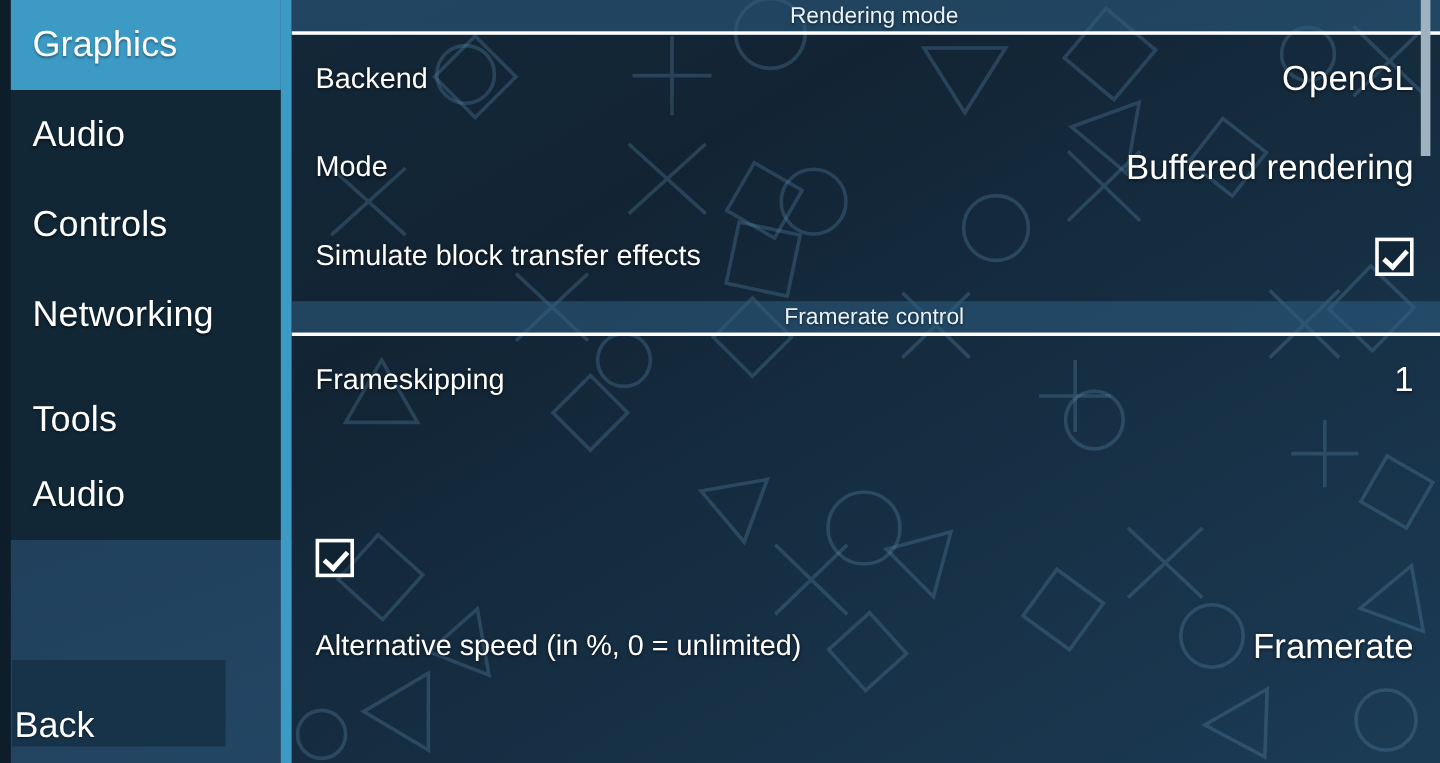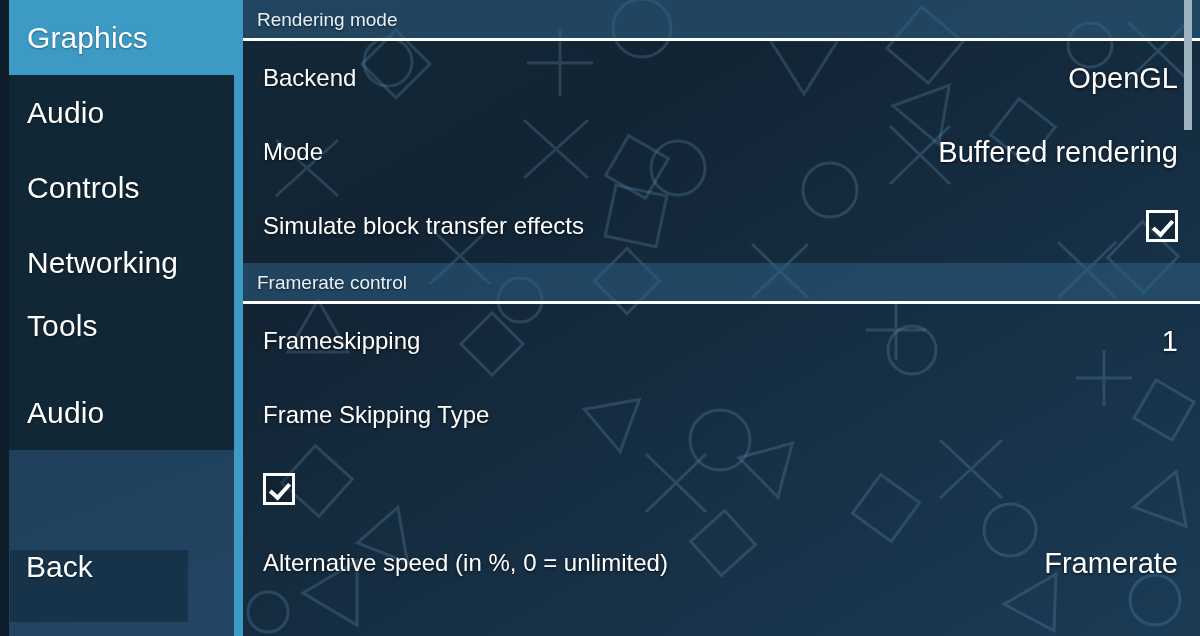--- a/index.html
+++ b/index.html
@@ -85,48 +85,49 @@
   .nav-item.selected .nav-label {
     text-shadow: 0 1px 2px rgba(0,0,0,0.35);
   }
 
   #back-button {
     position: absolute;
     left: 10px; top: 550px;
     width: 178px; height: 72px;
     background: #16334a;
     display: flex;
-    align-items: flex-start;
-    padding-left: 16px;
+    align-items: flex-end;
+    padding-left: 2px;
     box-sizing: border-box;
     z-index: 8;
   }
   #back-button .nav-label {
     color: #ffffff;
     font-size: 30px;
     text-shadow: 0 1px 2px rgba(0,0,0,0.55);
   }
 
   
   #content {
     position: absolute;
     left: 243px; top: 0;
     width: 957px; height: 636px;
     z-index: 3;
     overflow: hidden;
   }
 
   .section-header {
     position: relative;
-    height: 38px;
+    height: 26px;
     background: rgba(45, 94, 132, 0.55);
     display: flex;
     align-items: center;
     padding-left: 14px;
     box-sizing: border-box;
+    justify-content: center;
   }
   .section-header .sh-label {
     color: #e9f2f8;
     font-size: 19px;
     line-height: 1;
     text-shadow: 0 1px 2px rgba(0,0,0,0.6);
   }
   .section-rule {
     height: 3px;
     background: #ffffff;
@@ -274,21 +275,21 @@
     </div>
     <div class="nav-item selected" style="top:0px;">
       <span class="nav-label">Graphics</span>
     </div>
     <div class="nav-item" style="top:150px;">
       <span class="nav-label">Controls</span>
     </div>
     <div class="nav-item" style="top:225px;">
       <span class="nav-label">Networking</span>
     </div>
-    <div class="nav-item" style="top:288px;">
+    <div class="nav-item" style="top:312px;">
       <span class="nav-label">Tools</span>
     </div>
     <div class="nav-item" style="top:375px;">
       <span class="nav-label">Audio</span>
     </div>
 
     <div id="back-button">
       <span class="nav-label">Back</span>
     </div>
   </div>
@@ -319,21 +320,20 @@
       <span class="sh-label">Framerate control</span>
     </div>
     <div class="section-rule"></div>
 
     <div class="setting-row">
       <span class="setting-label">Frameskipping</span>
       <span class="setting-value">1</span>
     </div>
 
     <div class="setting-row">
-      <span class="setting-label">Frame Skipping Type</span>
     </div>
 
     <div class="setting-row">
       <span class="checkbox"></span>
     </div>
 
     <div class="setting-row">
       <span class="setting-label">Alternative speed (in %, 0 = unlimited)</span>
       <span class="setting-value">Framerate</span>
     </div>

